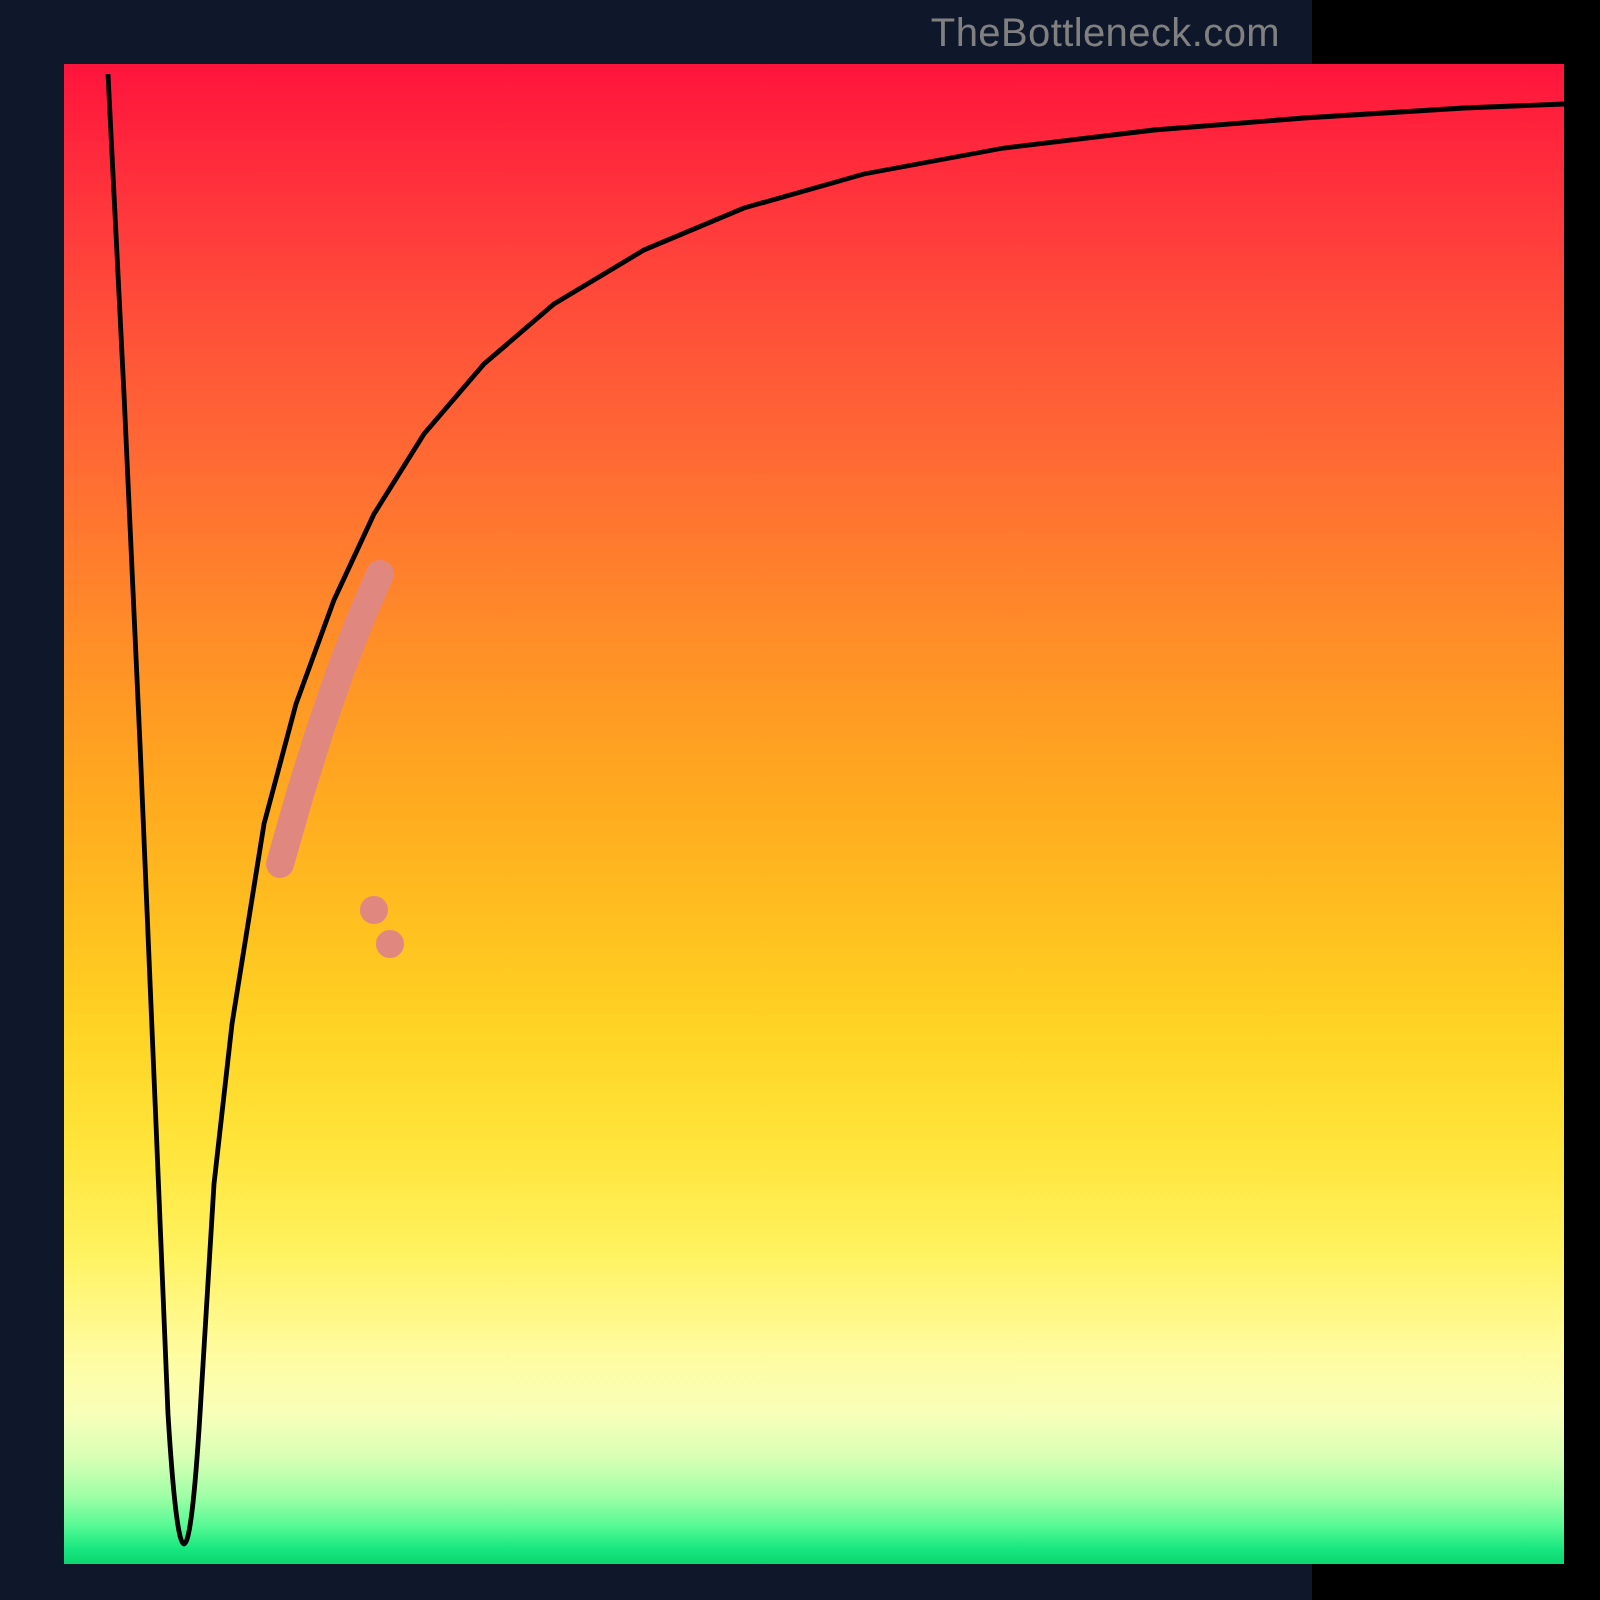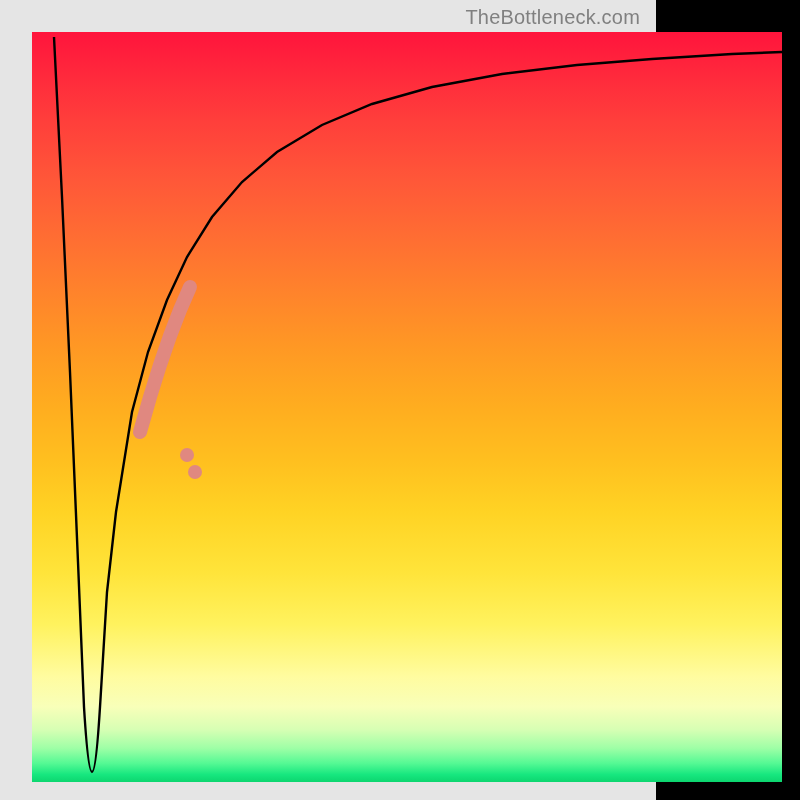--- a/index.html
+++ b/index.html
@@ -8,21 +8,21 @@
     width: 800px;
     height: 800px;
     overflow: hidden;
     background: #000;
     font-family: Arial, Helvetica, sans-serif;
   }
   .frame {
     position: relative;
     width: 656px;
     height: 800px;
-    background: #e5e5e5;
+    background: #0f172a;
   }
   .plot-area {
     position: absolute;
     left: 32px;
     top: 32px;
     width: 750px;
     height: 750px;
     
     background: linear-gradient(
       to bottom,

